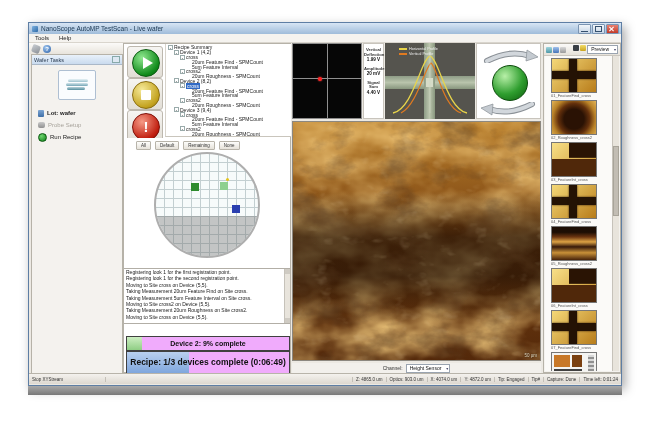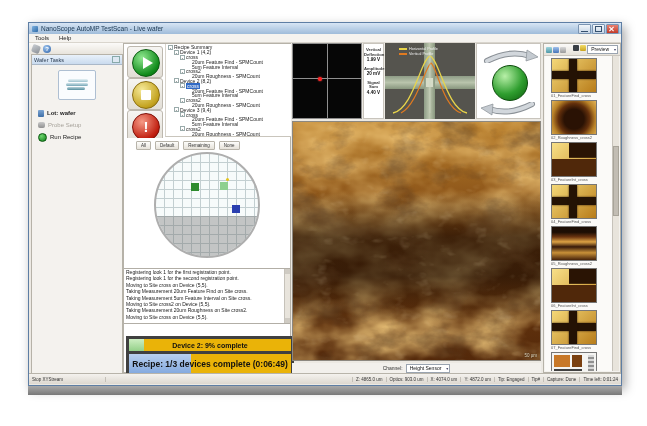--- a/index.html
+++ b/index.html
@@ -67,21 +67,21 @@
   .wcell{position:absolute;width:8px;height:8px}
   .wdot{position:absolute;width:3px;height:3px;border-radius:50%;background:#e6c51c}
   .wshade{position:absolute;left:0;right:0;top:62px;bottom:0;background:rgba(110,110,110,.38)}
   
   #logbox{position:absolute;left:0;top:224px;width:166px;height:54px;border-top:1px solid #b2aea6;border-bottom:1px solid #b2aea6;background:#fff;overflow:hidden}
   .logline{font-size:5px;line-height:6.4px;color:#1a1a1a;padding-left:2px;white-space:nowrap}
   .logscroll{position:absolute;right:0;top:0;bottom:0;width:5px;background:#e8e4dc;border-left:1px solid #c6c2ba}
   .logscroll::before,.logscroll::after{content:"";position:absolute;left:0;width:5px;height:5px;background:#cfcbc3}
   .logscroll::after{bottom:0}
   
-  .pbar{position:absolute;left:2px;width:162px;border:3px solid #404040;background:#eab308;overflow:hidden}
+  .pbar{position:absolute;left:2px;width:162px;border:1px solid #404040;background:#f0abfc;overflow:hidden}
   .pfill{position:absolute;left:0;top:0;bottom:0}
   .pfill.green{background:linear-gradient(#cdeec2,#8fce84)}
   .pfill.blue{background:linear-gradient(#b9d0ef,#7fa6dd)}
   .plabel{position:relative;text-align:center;color:#111;font-weight:bold}
   #prog1{top:292px;height:13px}
   #prog1 .plabel{font-size:7px;line-height:13px}
   #prog2{top:307px;height:21px}
   #prog2 .plabel{font-size:8.5px;line-height:21px}
   
   #quadrant{position:absolute;left:263px;top:20px;width:70px;height:76px;background:#060606;border:1px solid #8c8c8c;box-sizing:border-box}

